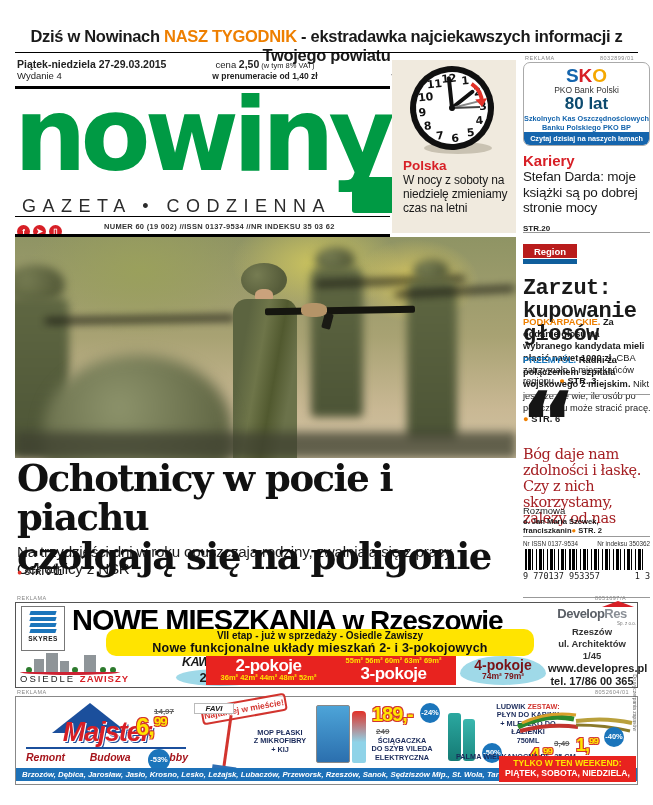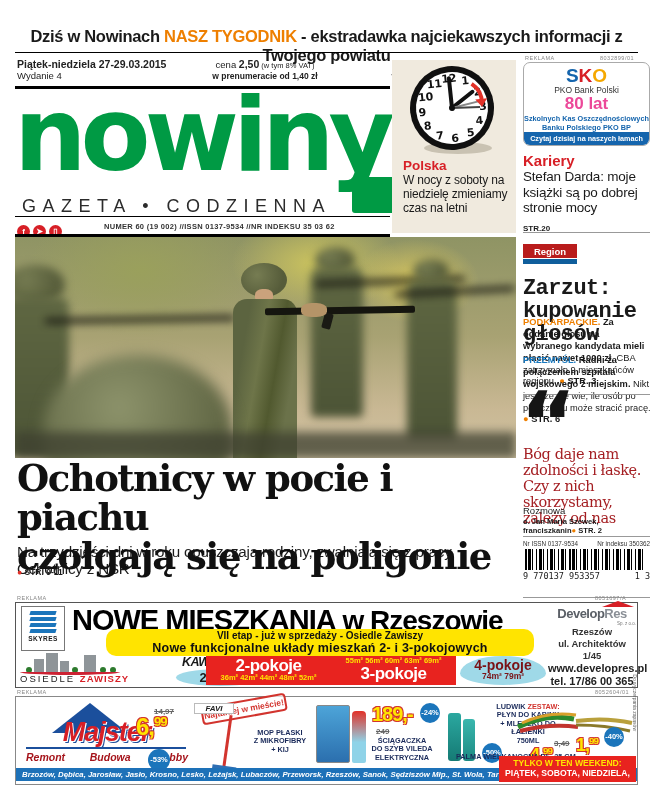--- a/index.html
+++ b/index.html
@@ -45,21 +45,21 @@
     letter-spacing:-0.2px; }
 
   
   #sko { left:523px; top:62px; width:127px; height:84px; background:#fff;
     border:1px solid #aaa; border-radius:7px; text-align:center;
     overflow:hidden; }
   #sko .logo { font-size:19px; font-weight:bold; line-height:1; margin-top:3px;}
   #sko .logo .s{color:#1565ad;} #sko .logo .k{color:#d71f26;}
   #sko .logo .o{color:#f5a800;}
   #sko .brand { font-size:8.5px; color:#333; }
-  #sko .years { font-size:17px; font-weight:bold; color:#ec4899;
+  #sko .years { font-size:17px; font-weight:bold; color:#0c4a6e;
     line-height:1.1; }
   #sko .l { font-size:7.3px; font-weight:bold; color:#1565ad; line-height:1.25;}
   #sko .bar { position:absolute; bottom:0; left:0; right:0; height:13px;
     background:#1565ad; color:#fff; font-size:7.2px; font-weight:bold;
     line-height:13px; }
   .tiny { font-size:5.5px; color:#888; letter-spacing:0.5px; }
 
   
   .sec-ttl { color:#d71f26; font-weight:bold; font-size:15px; }
   .sec-txt { font-size:13.5px; line-height:1.15; color:#1a1a1a;

